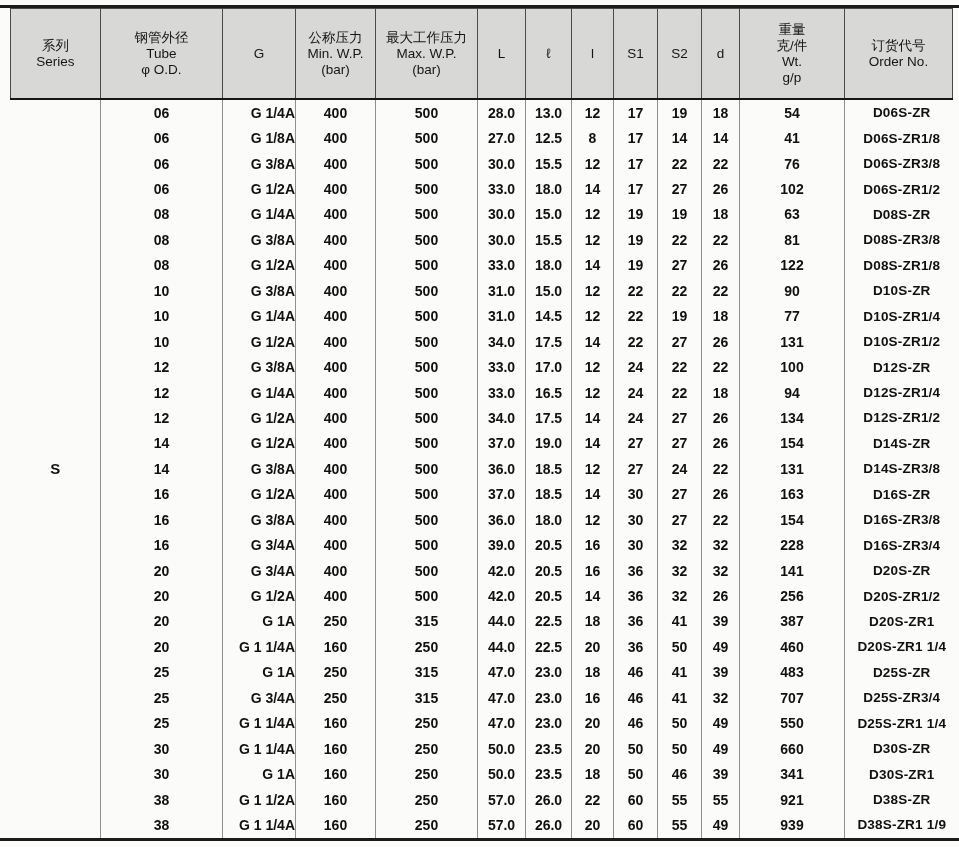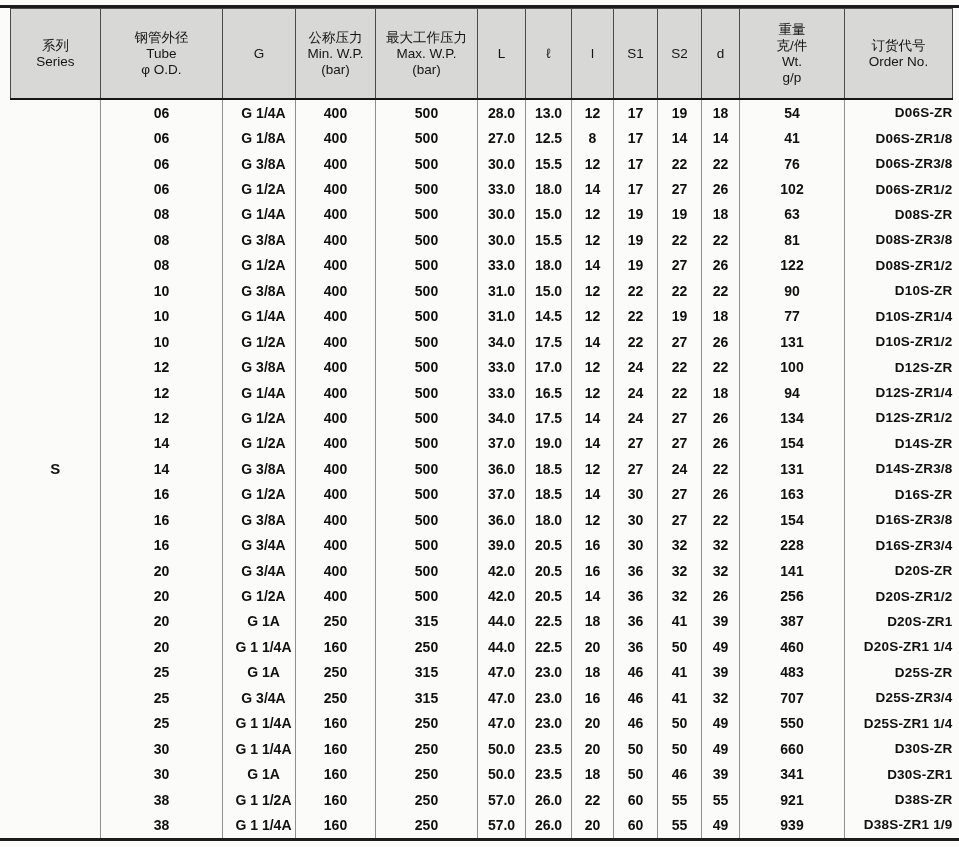--- a/index.html
+++ b/index.html
@@ -53,25 +53,25 @@
     color: #101010;
     border-left: 1px solid #909090;
     white-space: nowrap;
     overflow: hidden;
   }
   tbody td.col-series {
     border-left: none;
     font-size: 15px;
   }
   tbody td.col-g {
+    text-align: right;
+    padding-left: 9px;
+  }
+  tbody td.col-order {
     text-align: center;
-    padding-left: 9px;
-  }
-  tbody td.col-order {
-    text-align: right;
     padding-left: 6px;
     font-size: 13.5px;
     letter-spacing: 0.2px;
   }
 </style>
 </head>
 <body>
 
 <div class="rule rule-top"></div>
 
@@ -236,21 +236,21 @@
         <td class="col-g">G 1/2A</td>
         <td>400</td>
         <td>500</td>
         <td>33.0</td>
         <td>18.0</td>
         <td>14</td>
         <td>19</td>
         <td>27</td>
         <td>26</td>
         <td>122</td>
-        <td class="col-order">D08S-ZR1/2</td>
+        <td class="col-order">D08S-ZR1/8</td>
       </tr>
       <tr>
         <td>10</td>
         <td class="col-g">G 3/8A</td>
         <td>400</td>
         <td>500</td>
         <td>31.0</td>
         <td>15.0</td>
         <td>12</td>
         <td>22</td>

